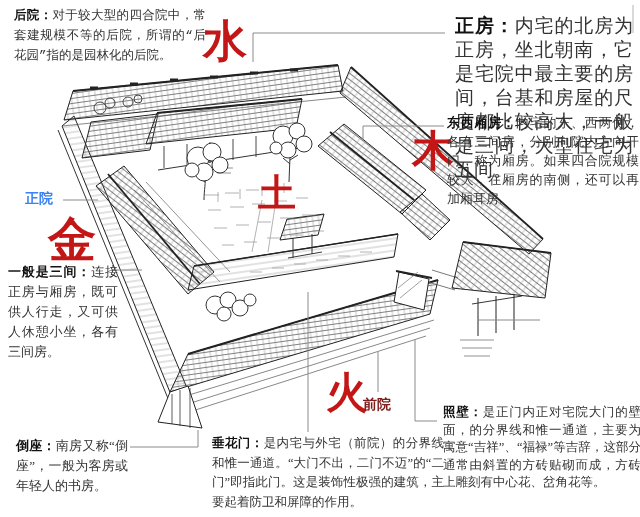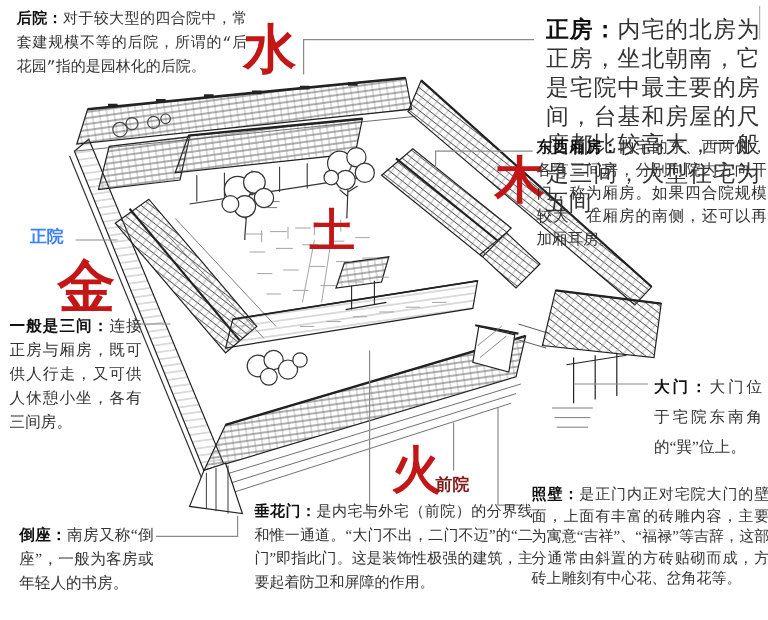--- a/index.html
+++ b/index.html
@@ -8,21 +8,21 @@
   svg{position:absolute;left:0;top:0;}
   .anno{position:absolute;font-size:12.5px;line-height:20px;text-align:justify;color:#333;}
   .anno .term{font-weight:700;color:#111;}
   .wx{position:absolute;color:#c31616;font-weight:700;line-height:1;}
   .lbl{position:absolute;font-weight:700;font-size:14px;color:#3b82f6;line-height:1;}
   #a-houyuan{left:14px;top:6px;width:192px;font-family:Liberation Mono, monospace;}
   #a-zhengfang{left:455px;top:14px;width:178px;font-size:19px;line-height:24px;}
   #a-xiangfang{left:447px;top:113px;width:192px;font-size:13px;line-height:19px;}
   #a-youlang{left:8px;top:262px;width:110px;font-size:13px;}
   #a-daozuo{left:16px;top:436px;width:112px;font-size:13px;font-family:Liberation Serif, serif;}
-  #a-chuihuamen{left:212px;top:417px;width:232px;line-height:19.5px;}
+  #a-chuihuamen{left:212px;top:434px;width:232px;line-height:19.5px;}
   #a-damen{left:545px;top:310px;width:90px;font-size:13px;line-height:25px;}
   #a-zhaobi{left:443px;top:404px;width:198px;line-height:17.5px;}
   #wx-water{left:203px;top:20px;font-size:44px;}
   #wx-wood{left:412px;top:130px;font-size:42px;}
   #wx-metal{left:48px;top:216px;font-size:48px;}
   #wx-earth{left:258px;top:174px;font-size:38px;}
   #wx-fire{left:326px;top:372px;font-size:42px;}
   #lbl-zhengyuan{left:25px;top:192px;}
   #lbl-qianyuan{left:363px;top:398px;color:#7f1d1d;}
 </style>
@@ -189,17 +189,16 @@
   <div class="anno" id="a-zhengfang"><span class="term">正房：</span><span>内宅的北房为正房，坐北朝南，它是宅院中最主要的房间，台基和房屋的尺度都比较高大，一般是三间，大型住宅为五间。</span></div>
 
   <div class="anno" id="a-xiangfang"><span class="term">东西厢房：</span><span>内宅的东、西两侧，各有三间房，分别向院内方向开门，称为厢房。如果四合院规模较大，在厢房的南侧，还可以再加厢耳房。</span></div>
 
   <div class="anno" id="a-youlang"><span class="term">一般是三间：</span><span>连接正房与厢房，既可供人行走，又可供人休憩小坐，各有三间房。</span></div>
 
   <div class="anno" id="a-daozuo"><span class="term">倒座：</span><span>南房又称“倒座”，一般为客房或年轻人的书房。</span></div>
 
   <div class="anno" id="a-chuihuamen"><span class="term">垂花门：</span><span>是内宅与外宅（前院）的分界线和惟一通道。“大门不出，二门不迈”的“二门”即指此门。这是装饰性极强的建筑，主要起着防卫和屏障的作用。</span></div>
 
-  <div class="anno" id="a-damen"><span class="term">大门：</span><span>大门位于宅院东南角的“巽”位上。</span></div>
-
-  <div class="anno" id="a-zhaobi"><span class="term">照壁：</span><span>是正门内正对宅院大门的壁面，上面有丰富的砖雕内容，主要为寓意“吉祥”、“福禄”等吉辞，这部分通常由斜置的方砖贴砌而成，方砖上雕刻有中心花、岔角花等。</span></div>
+
+  <div class="anno" id="a-zhaobi"><span class="term">照壁：</span><span>是正门内正对宅院大门的壁面，的分界线和惟一通道，主要为寓意“吉祥”、“福禄”等吉辞，这部分通常由斜置的方砖贴砌而成，方砖上雕刻有中心花、岔角花等。</span></div>
 
 </div>
 
 </body></html>

